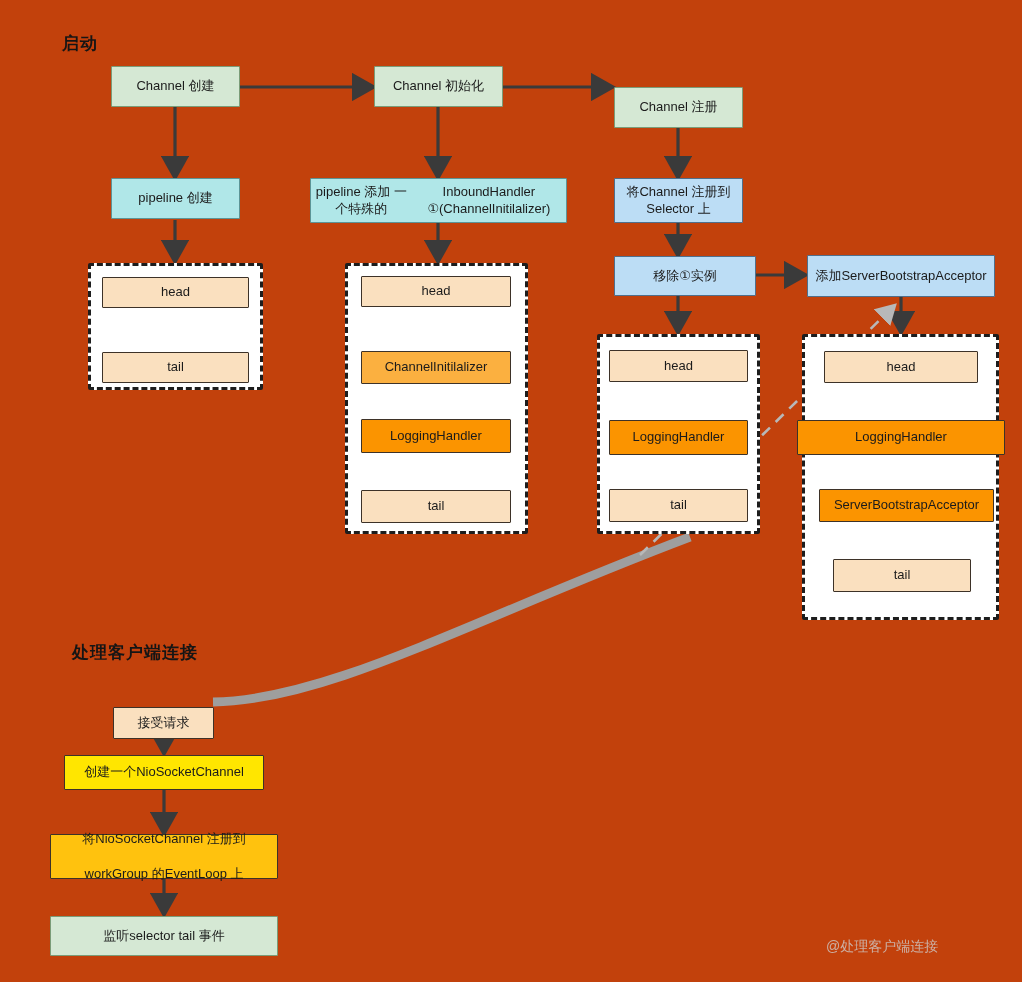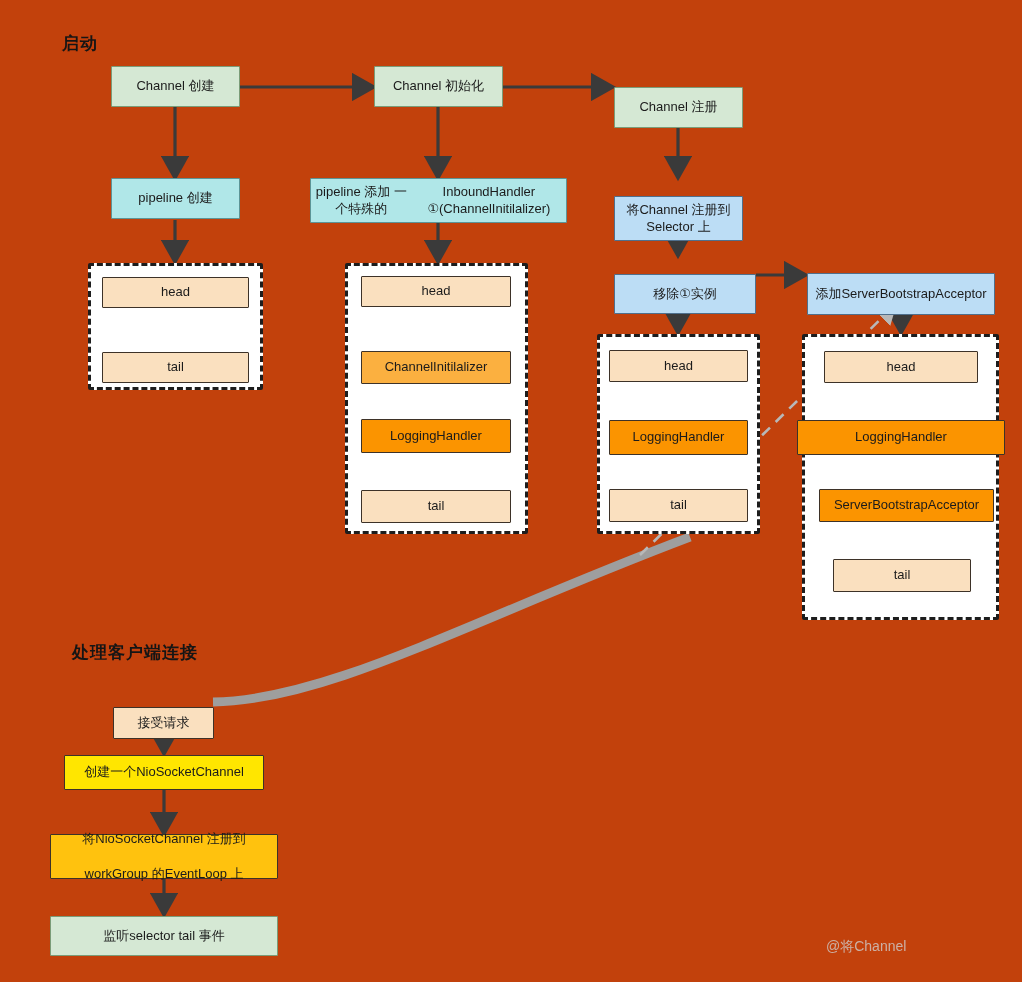--- a/index.html
+++ b/index.html
@@ -33,21 +33,20 @@
     background: #d5e8d4;
     border: 1px solid #7b9c78;
   }
   .cyan {
     background: #b0e7e8;
     border: 1px solid #5c9496;
   }
   .blue {
     background: #bcddf5;
     border: 1px solid #4f6f8c;
-    margin-top: 18px;
   }
   .peach {
     background: #fae0bf;
     border: 1.5px solid #3d3228;
   }
   .orange-mid {
     background: #fbb040;
     border: 1.5px solid #3d3228;
   }
   .orange-strong {
@@ -226,15 +225,15 @@
 
   <div class="node yellow" style="left:64px; top:755px; width:200px; height:35px;">创建一个NioSocketChannel</div>
 
   <div class="node amber" style="left:50px; top:834px; width:228px; height:45px; flex-direction:column;gap:18px;">
     <span>将NioSocketChannel 注册到</span>
     <span>workGroup 的EventLoop 上</span>
   </div>
 
   <div class="node green" style="left:50px; top:916px; width:228px; height:40px;">监听selector tail 事件</div>
 
-  <div class="watermark" style="left:826px; top:938px;">@将Channel</div>
+  <div class="watermark" style="left:826px; top:938px;">@处理客户端连接</div>
 
 </div>
 
 </body></html>

